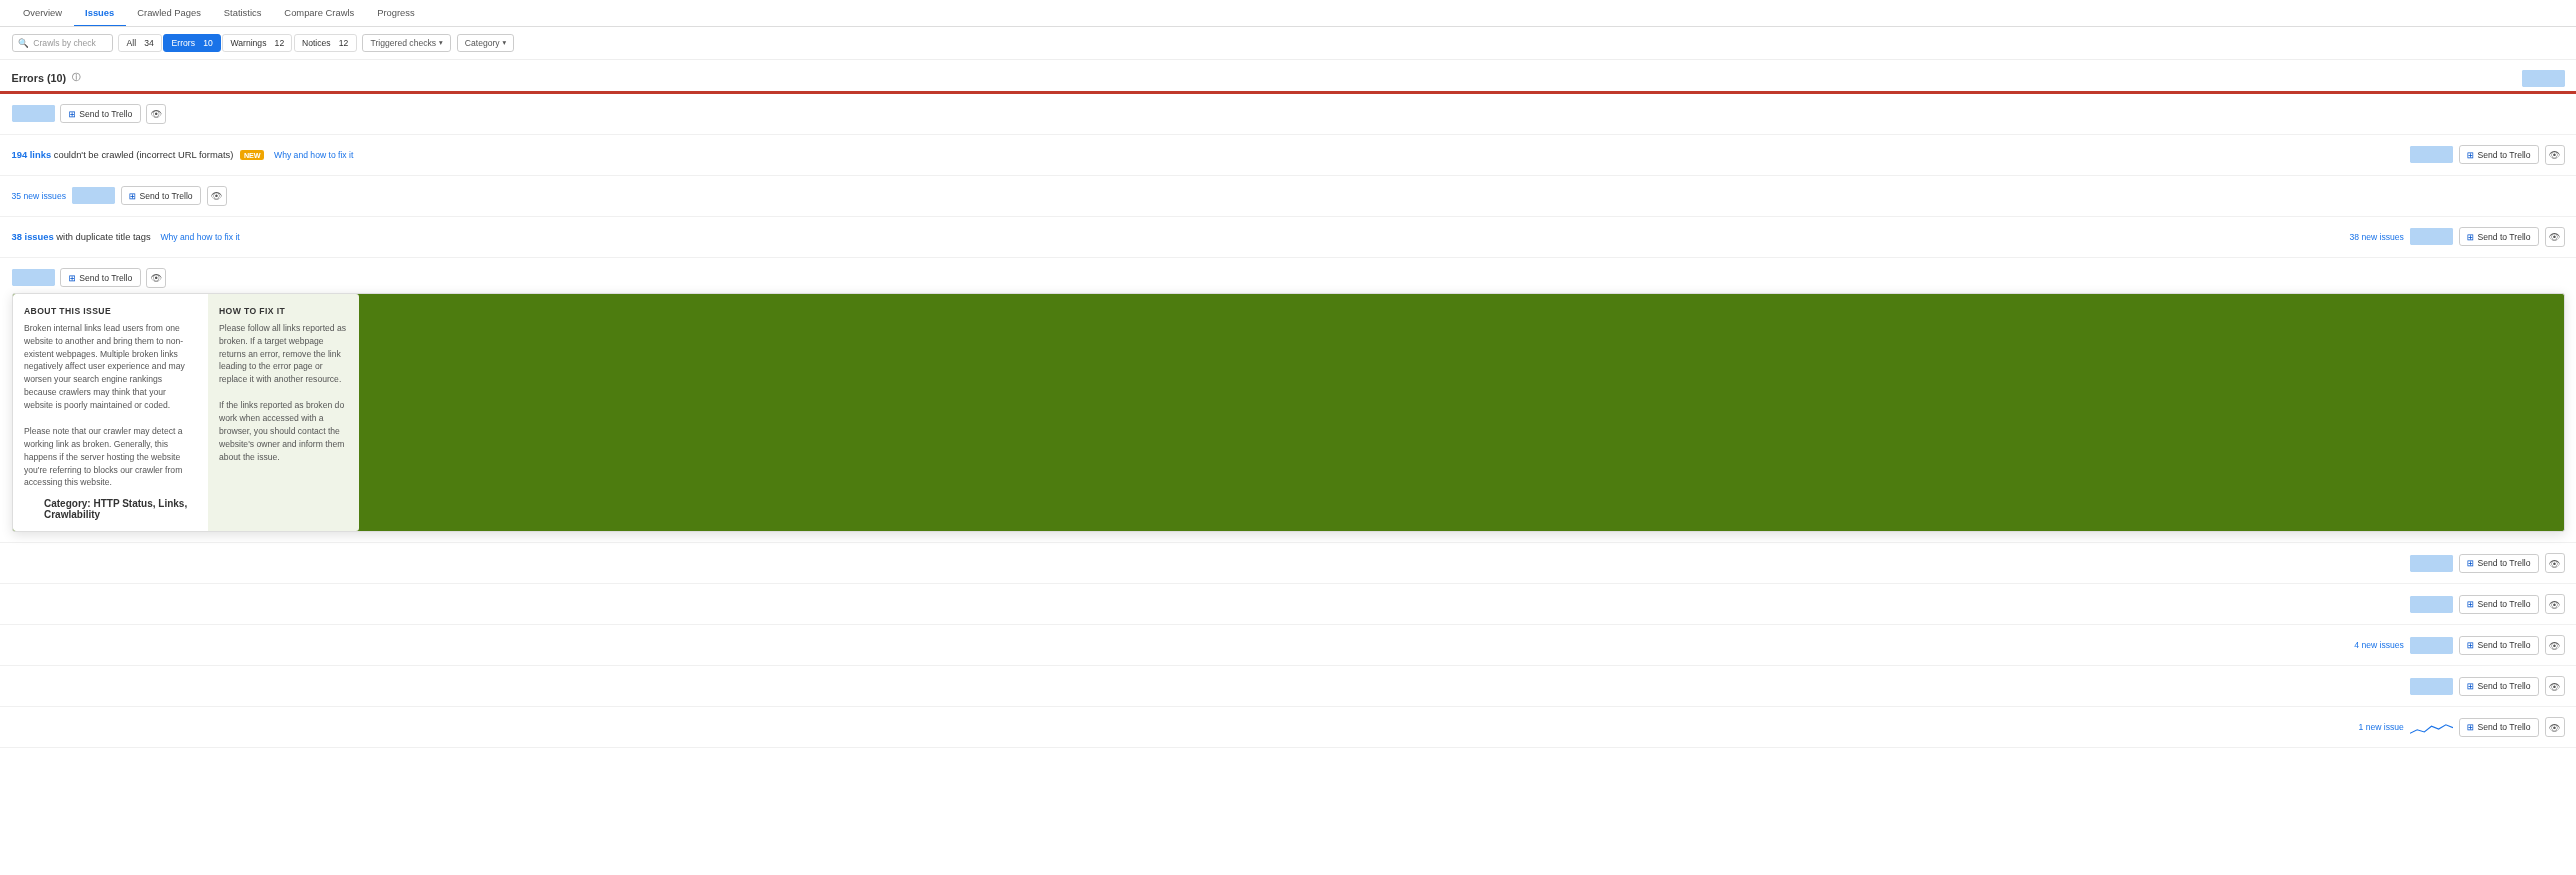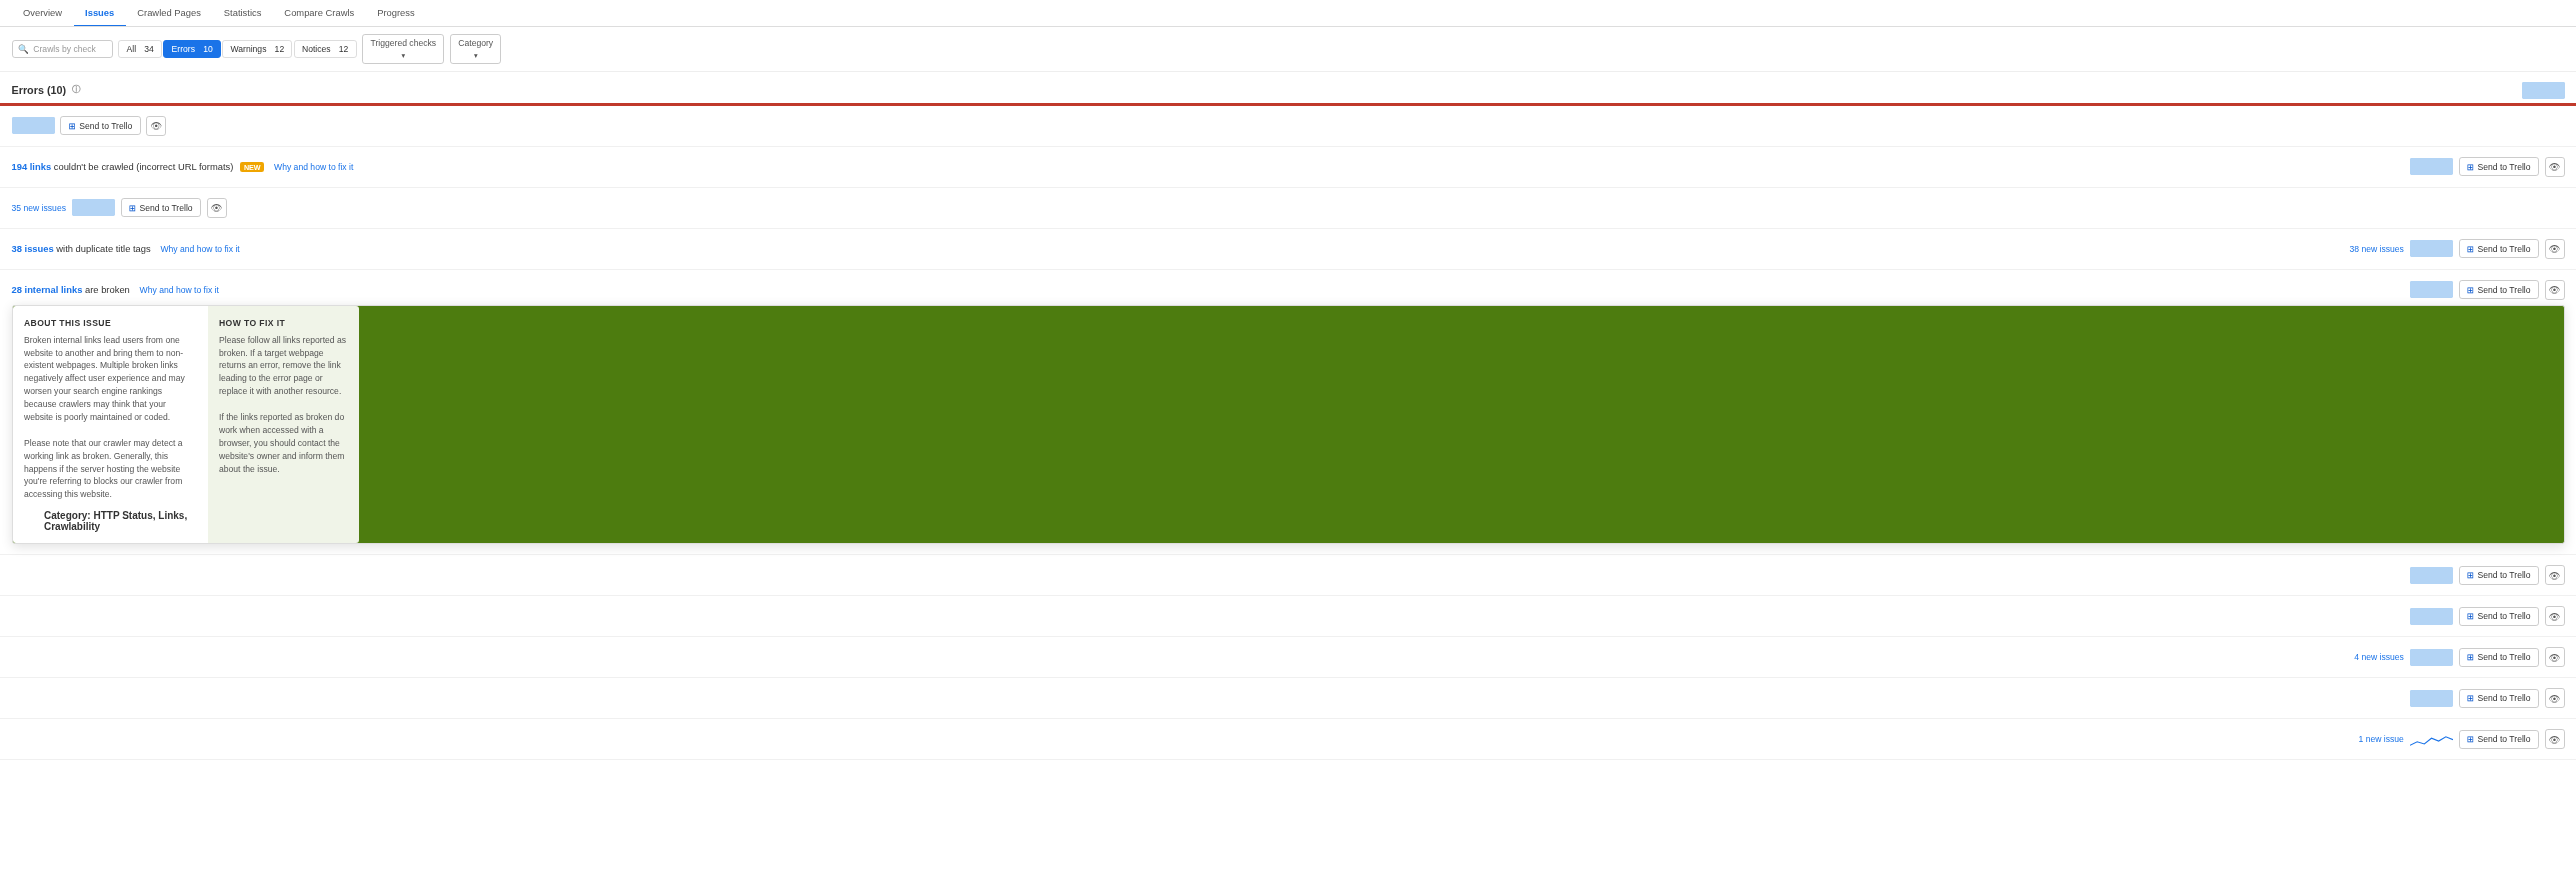--- a/index.html
+++ b/index.html
@@ -11,21 +11,21 @@
     .nav-tab.active { color: #1a73e8; border-bottom: 1.4px solid #1a73e8; font-weight: bold; }
 
     
     .filter-bar { display: flex; align-items: center; padding: 7.2px 11.5px; gap: 5.8px; border-bottom: 0.7px solid #eee; background: #fff; }
     .search-box { display: flex; align-items: center; border: 0.7px solid #ccc; border-radius: 2.9px; padding: 2.9px 5.8px; gap: 4.3px; font-size: 8.6px; color: #999; width: 101px; }
     .search-icon { color: #999; font-size: 8.6px; }
     .filter-group { display: flex; gap: 1.4px; }
     .filter-btn { padding: 2.9px 7.2px; border: 0.7px solid #ddd; border-radius: 2.9px; background: #fff; cursor: pointer; font-size: 8.6px; color: #333; display: flex; align-items: center; gap: 2.9px; }
     .filter-btn.active { background: #1a73e8; color: #fff; border-color: #1a73e8; }
     .filter-btn .count { font-size: 8.6px; }
-    .dropdown-btn { display: flex; align-items: center; gap: 2.9px; padding: 2.9px 7.2px; border: 0.7px solid #ccc; border-radius: 2.9px; background: #fff; cursor: pointer; font-size: 8.6px; color: #555; flex-direction: column; }
+    .dropdown-btn { display: flex; align-items: center; gap: 2.9px; padding: 2.9px 7.2px; border: 0.7px solid #ccc; border-radius: 2.9px; background: #fff; cursor: pointer; font-size: 8.6px; color: #555; }
     .dropdown-btn .arrow { font-size: 7.2px; }
 
     
     .section-header { display: flex; align-items: center; padding: 10px 11.5px 4.3px; justify-content: space-between; }
     .section-title { font-size: 10.8px; font-weight: bold; display: flex; align-items: flex-end; gap: 5.8px; }
     .section-title .info-icon { color: #999; font-size: 8.6px; cursor: pointer; }
     .chart-thumb { width: 43px; height: 17.3px; background: #b3d4f5; border-radius: 1.4px; }
     .red-bar { height: 2.2px; background: #c0392b; margin: 0; }
 
     
@@ -157,25 +157,20 @@
     <div class="mini-chart"></div>
     <button class="send-trello-btn">
       <span class="trello-icon">⊞</span>
       <span>Send to Trello</span>
     </button>
     <button class="eye-btn">👁</button>
   </div>
 </div>
 
 <div class="issue-row has-tooltip" style="flex-wrap:wrap;">
-  <div class="issue-content">
-    <span class="count-link">28 internal links</span>
-    <span class="desc"> are broken</span>
-    <a class="fix-link">Why and how to fix it</a>
-  </div>
   <div class="issue-actions">
     <div class="mini-chart"></div>
     <button class="send-trello-btn">
       <span class="trello-icon">⊞</span>
       <span>Send to Trello</span>
     </button>
     <button class="eye-btn">👁</button>
   </div>
 
   <div class="tooltip-popup" style="position:relative; width:100%; margin-top:5.8px; top:auto; left:auto;">

